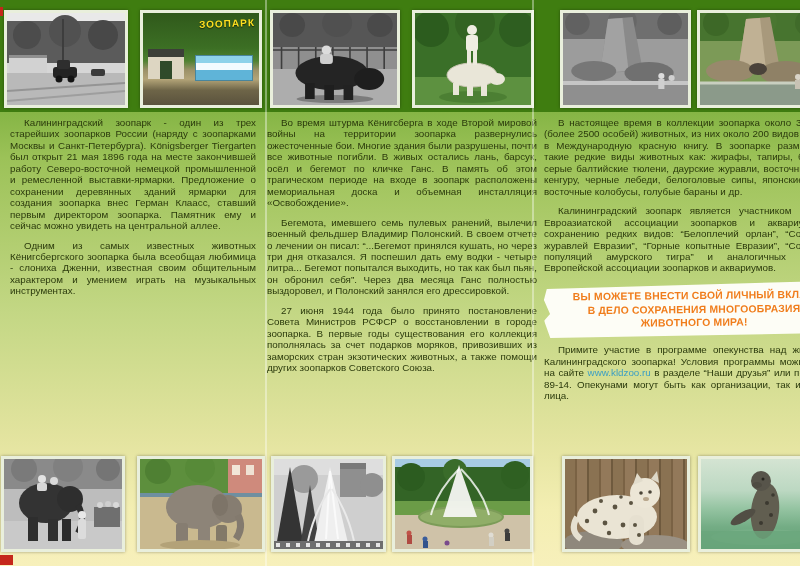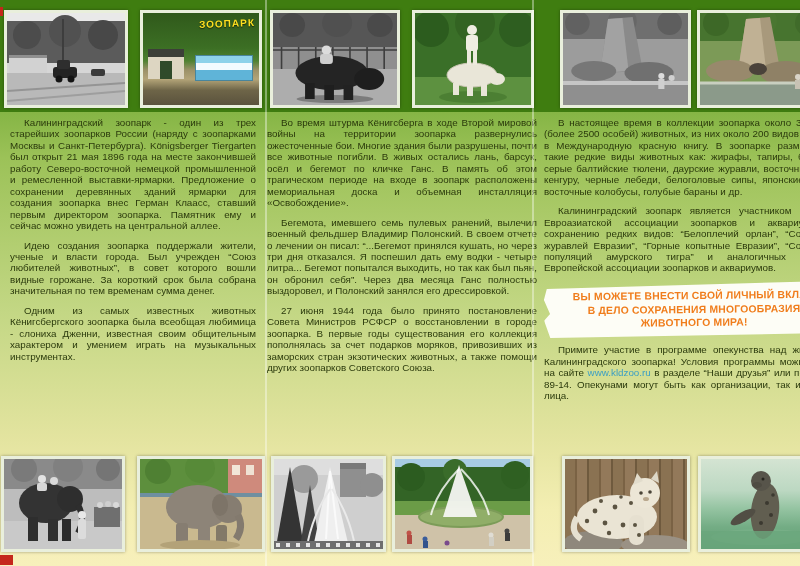--- a/index.html
+++ b/index.html
@@ -79,21 +79,20 @@
       </div>
       <div class="photo ph-entrance" style="width:116px">
         <span class="sign">ЗООПАРК</span>
         <div class="booth"></div>
         <div class="banner"></div>
       </div>
     </div>
 
     <div class="text-col">
       <p>Калининградский зоопарк - один из трех старейших зоопарков России (наряду с зоопарками Москвы и Санкт-Петербурга). Königsberger Tiergarten был открыт 21 мая 1896 года на месте закончившей работу Северо-восточной немецкой промышленной и ремесленной выставки-ярмарки. Предложение о сохранении деревянных зданий ярмарки для создания зоопарка внес Герман Клаасс, ставший первым директором зоопарка. Памятник ему и сейчас можно увидеть на центральной аллее.</p>
-      <p>Идею создания зоопарка поддержали жители, ученые и власти города. Был учрежден “Союз любителей животных”, в совет которого вошли видные горожане. За короткий срок была собрана значительная по тем временам сумма денег.</p>
       <p>Одним из самых известных животных Кёнигсбергского зоопарка была всеобщая любимица - слониха Дженни, известная своим общительным характером и умением играть на музыкальных инструментах.</p>
     </div>
 
     <div class="photo-row row-bottom">
       <div class="photo" style="width:118px">
         <svg viewBox="0 0 118 90" preserveAspectRatio="none">
           <rect width="118" height="90" fill="#bdbdbd"></rect>
             <rect width="118" height="30" fill="#8a8a8a"></rect>
           <circle cx="20" cy="10" r="13" fill="#7a7a7a"></circle>
             <circle cx="64" cy="8" r="15" fill="#808080"></circle>

